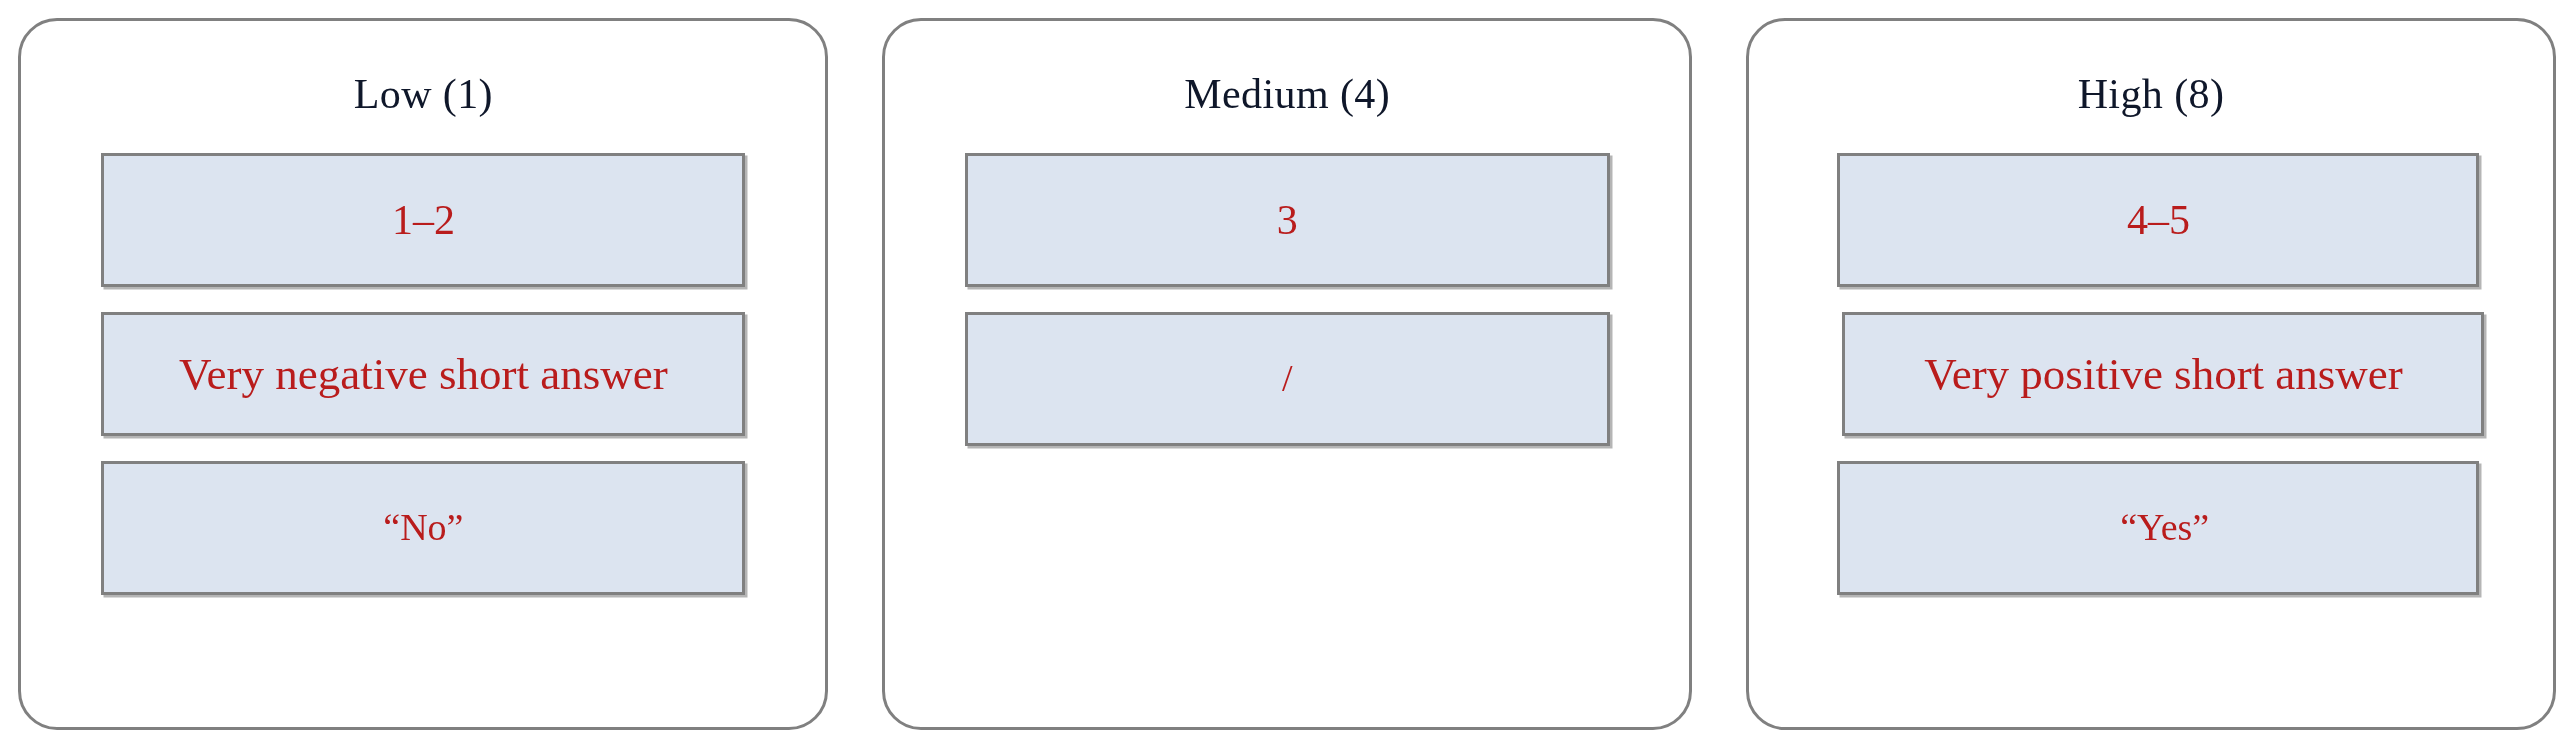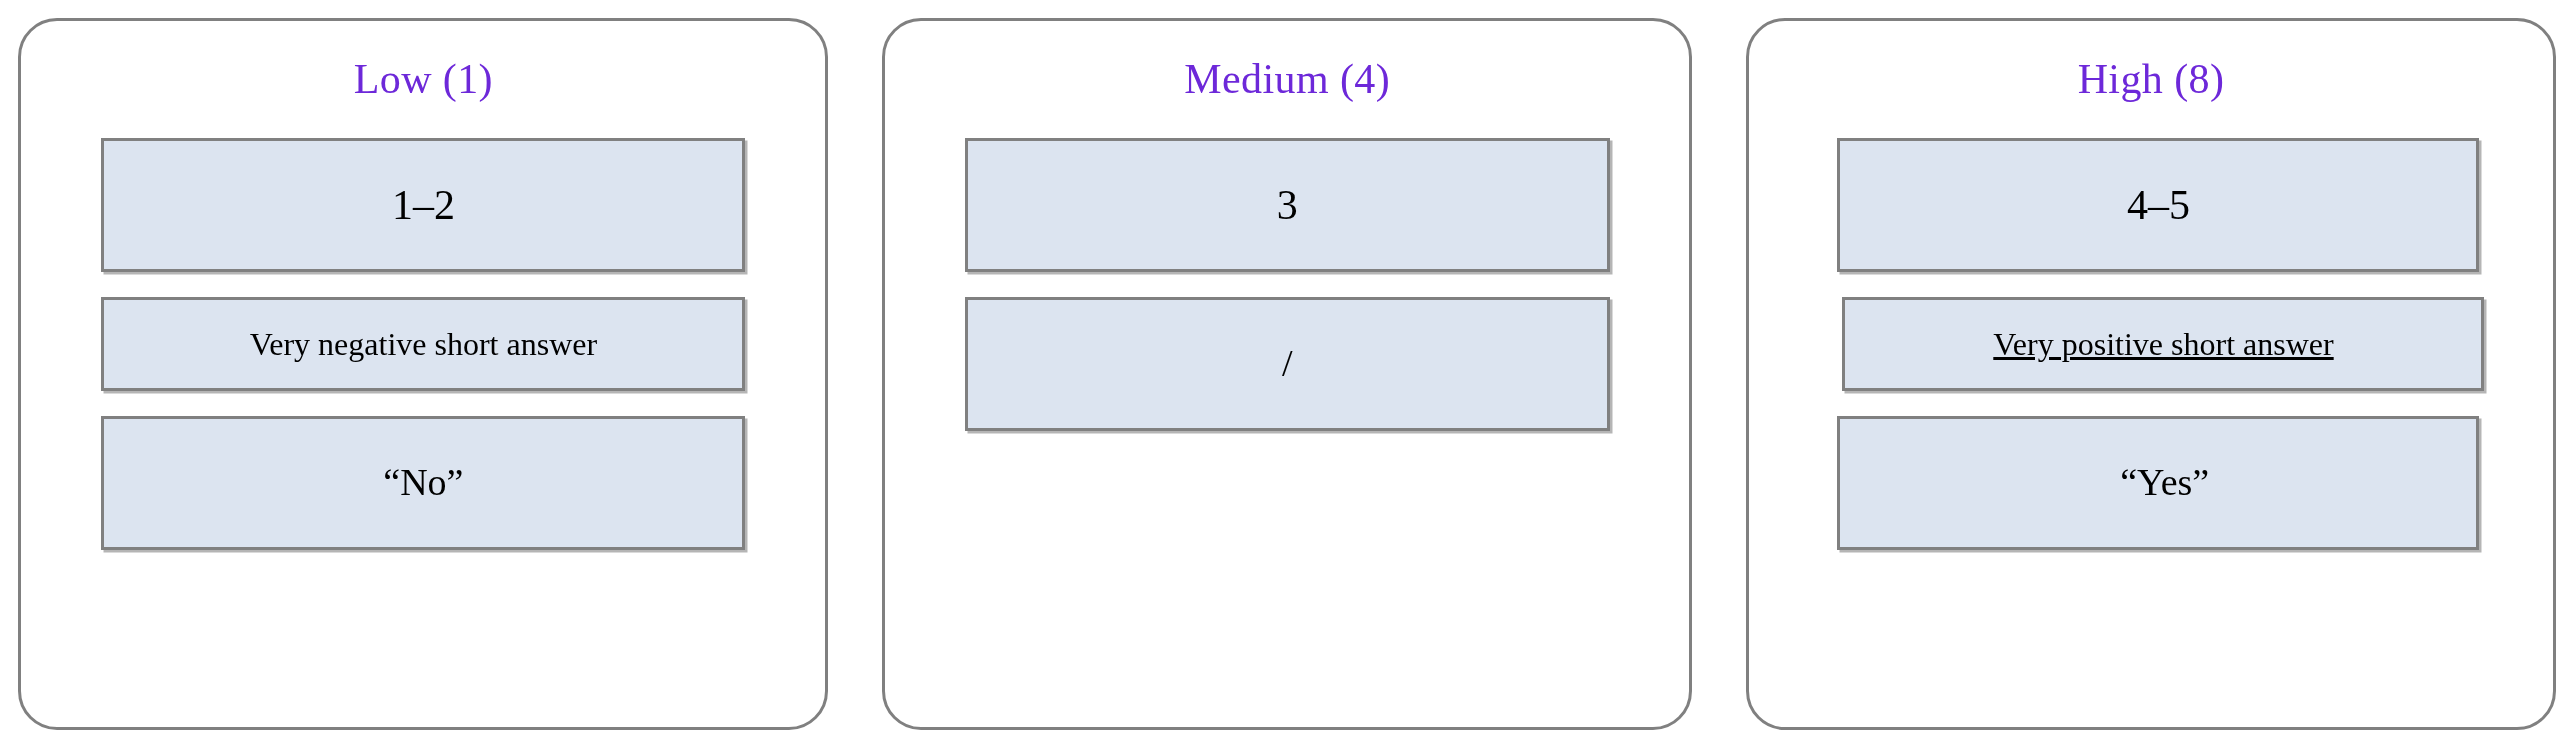--- a/index.html
+++ b/index.html
@@ -31,67 +31,67 @@
     border: 3.4px solid #808080;
     border-radius: 39px;
     background: #ffffff;
     display: flex;
     flex-direction: column;
     align-items: center;
   }
   .panel-title {
     font-size: 42px;
     line-height: 1;
-    color: #6d28d9;
+    color: #0f172a;
     text-align: left;
-    margin-top: 37px;
+    margin-top: 52px;
     letter-spacing: 0.4px;
     white-space: nowrap;
   }
   .box-stack {
     width: 100%;
     display: flex;
     flex-direction: column;
     align-items: center;
     margin-top: 38px;
   }
   .cell {
     box-sizing: border-box;
     width: 644px;
     border: 3.4px solid #808080;
     background: #dce4f0;
-    color: #000000;
+    color: #b91c1c;
     display: flex;
     align-items: center;
     justify-content: center;
     text-align: right;
     box-shadow: 2.5px 2.5px 0 0 rgba(120,120,120,0.55);
     padding: 3.4px 11.7px;
   }
   .cell-score {
     height: 134px;
     font-size: 42px;
     line-height: 1.05;
   }
   .cell-answer {
-    height: 94px;
-    font-size: 32px;
+    height: 124px;
+    font-size: 45px;
     line-height: 1.18;
     margin-top: 25px;
   }
   .cell-binary {
     height: 134px;
     font-size: 38px;
     line-height: 1.05;
     margin-top: 25px;
   }
   
   .panel-medium .cell { width: 645px; }
   .panel-high .cell { width: 642px; margin-left: 15px; }
-  .panel-high .cell-answer { margin-left: 25px; text-decoration: underline; }
+  .panel-high .cell-answer { margin-left: 25px; }
   .panel-high .cell-binary { margin-left: 15px; padding-left: 24px; }
 </style>
 </head>
 <body>
 
 <div class="diagram">
 
   <section class="panel panel-low">
     <div class="panel-title">Low (1)</div>
     <div class="box-stack">

